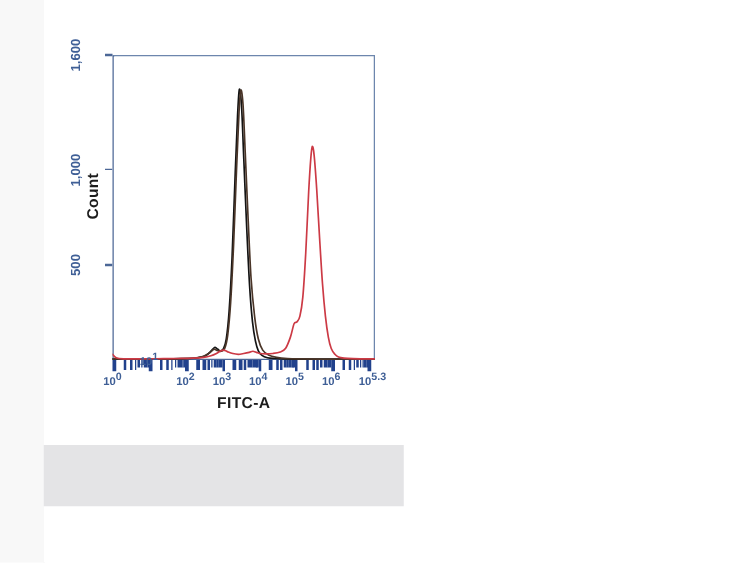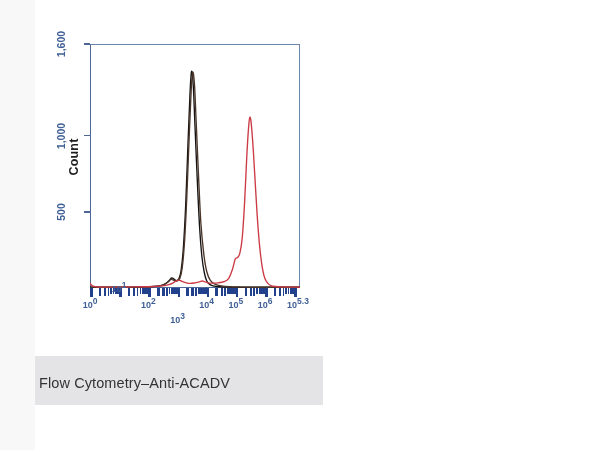--- a/index.html
+++ b/index.html
@@ -253,26 +253,26 @@
           <div class="mtick" style="left: 197.696px; height: 6px; width: 1.7px;"></div>
           <div class="mtick" style="left: 199.649px; height: 6px; width: 1.7px;"></div>
           <div class="mtick" style="left: 201.34px; height: 6px; width: 1.7px;"></div>
           <div class="mtick" style="left: 202.832px; height: 6px; width: 1.7px;"></div>
         </div>
 
       <div id="x-ticks">
           <div class="xtick-label" style="left: 55px; top: 300px;"><span>10</span><sup>0</sup></div>
           <div class="xtick-label" style="left: 84.1667px; top: 284px;"><span>10</span><sup>1</sup></div>
           <div class="xtick-label" style="left: 113.333px; top: 300px;"><span>10</span><sup>2</sup></div>
-          <div class="xtick-label" style="left: 142.5px; top: 300px; margin-top: 15px;"><span>10</span><sup>3</sup></div>
+          <div class="xtick-label" style="left: 142.5px; top: 300px;"><span>10</span><sup>3</sup></div>
           <div class="xtick-label" style="left: 171.667px; top: 300px;"><span>10</span><sup>4</sup></div>
           <div class="xtick-label" style="left: 200.833px; top: 300px;"><span>10</span><sup>5</sup></div>
           <div class="xtick-label" style="left: 230px; top: 300px;"><span>10</span><sup>6</sup></div>
           <div class="xtick-label" style="left: 263px; top: 300px;"><span>10</span><sup>5.3</sup></div>
         </div>
 
+      <div id="x-axis-title">FITC-A</div>
     </div>
 
     <div id="caption-band"></div>
-    <div id="caption-text">Flow Cytometry–Anti-ACADV</div>
 
   </div>
 </div>
 
 </body></html>

